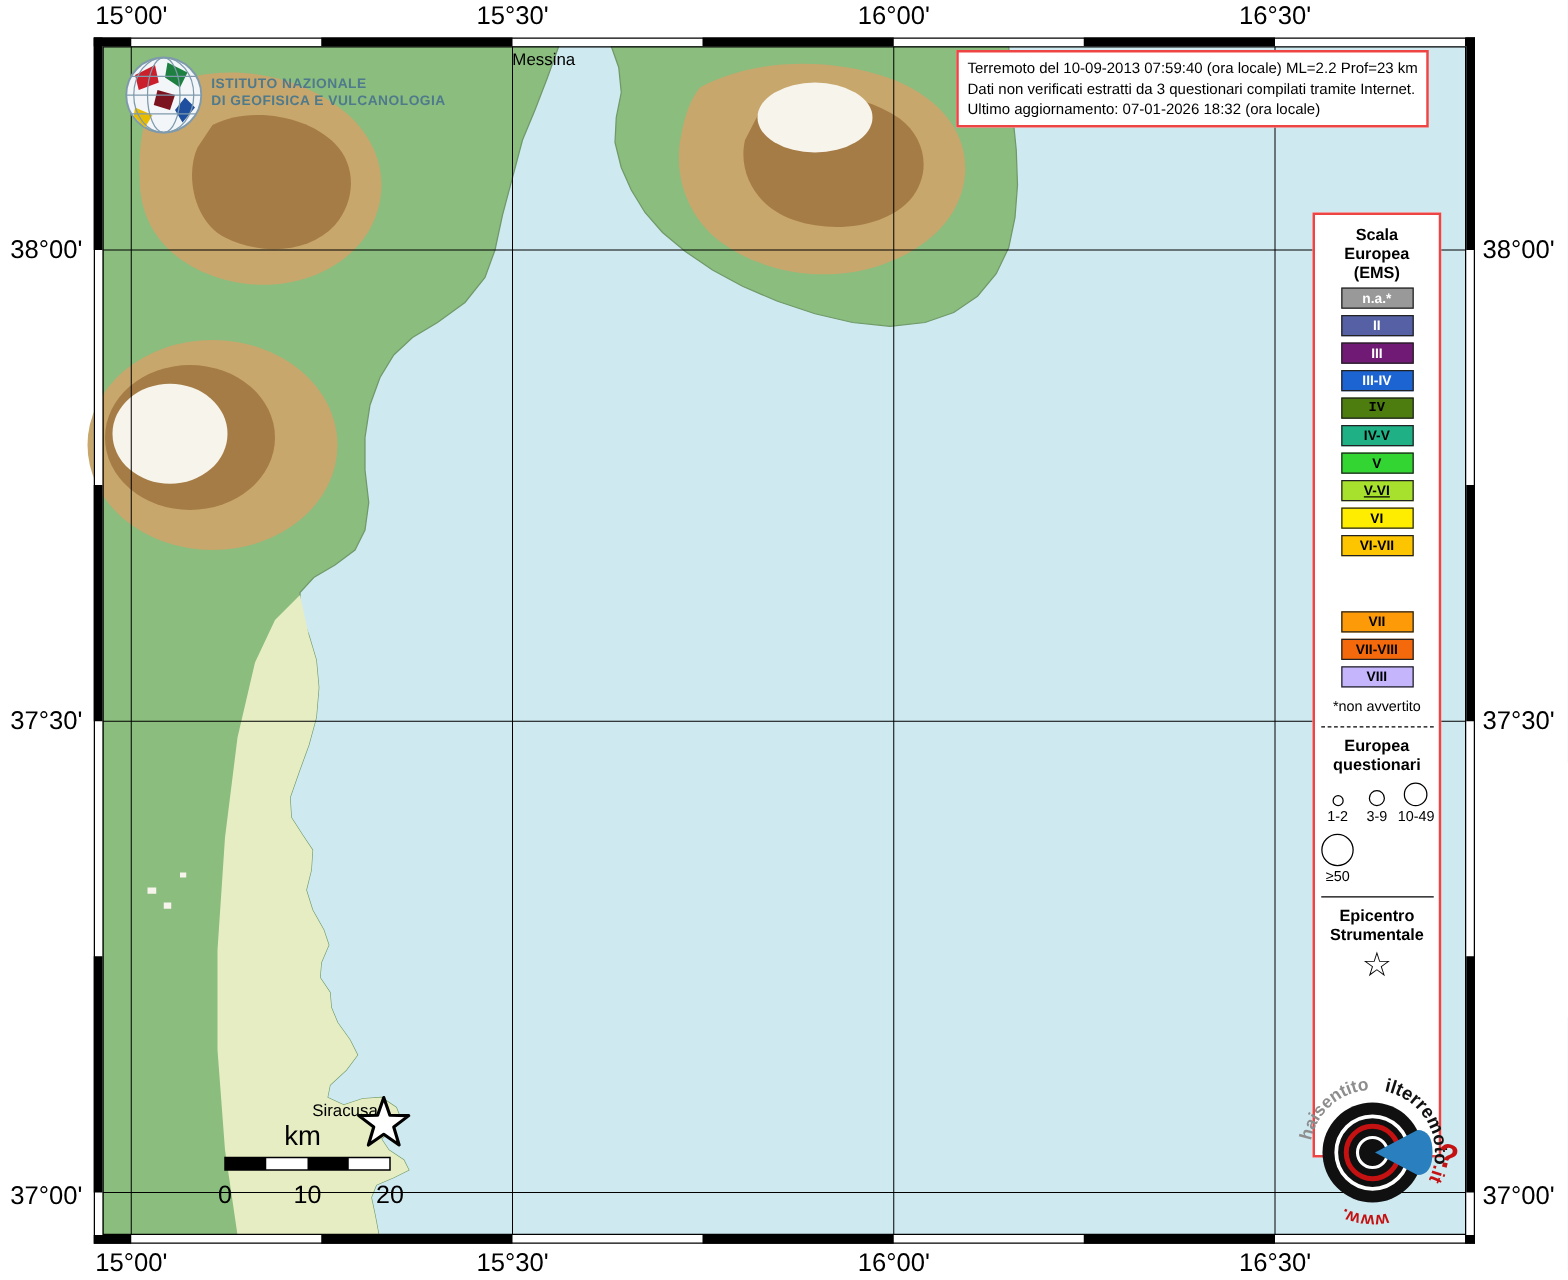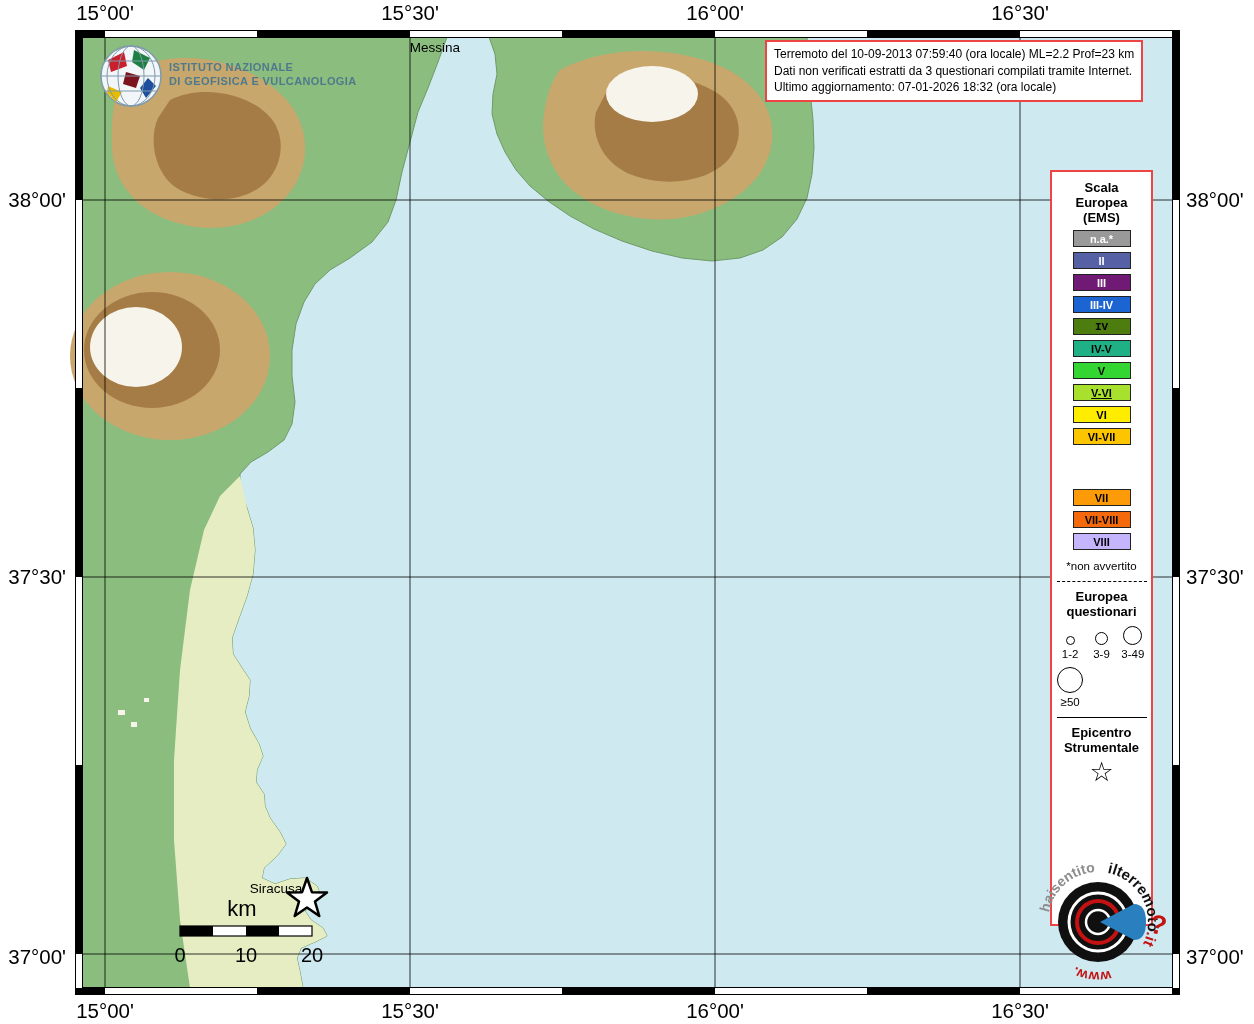--- a/index.html
+++ b/index.html
@@ -224,21 +224,21 @@
       <div class="q-cell">
         <span class="circ c1"></span>
         <span class="q-label">1-2</span>
       </div>
       <div class="q-cell">
         <span class="circ c2"></span>
         <span class="q-label">3-9</span>
       </div>
       <div class="q-cell">
         <span class="circ c3"></span>
-        <span class="q-label">3-49</span>
+        <span class="q-label">10-49</span>
       </div>
       <div class="q-cell">
         <span class="circ c4"></span>
         <span class="q-label">≥50</span>
       </div>
     </div>
 
     <div class="sep solid"></div>
     <div class="legend-title">
       <div>Epicentro</div>

